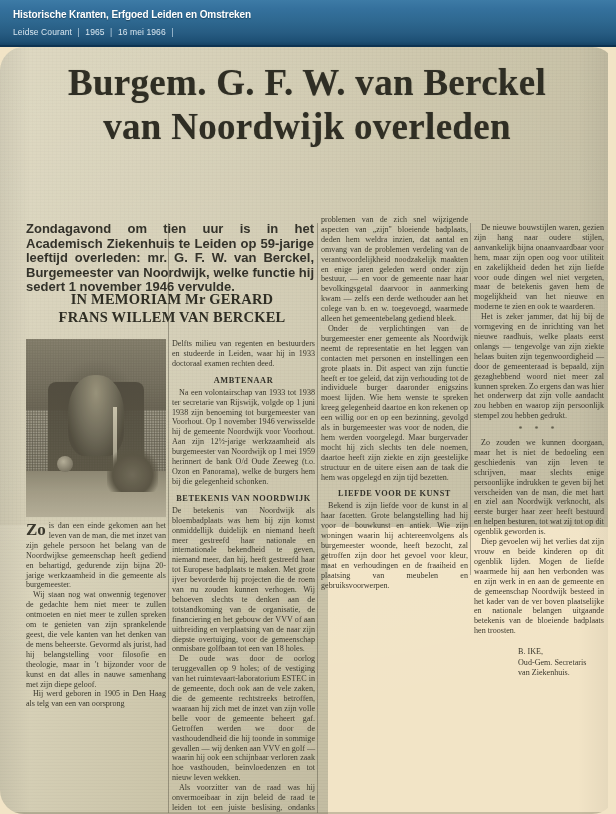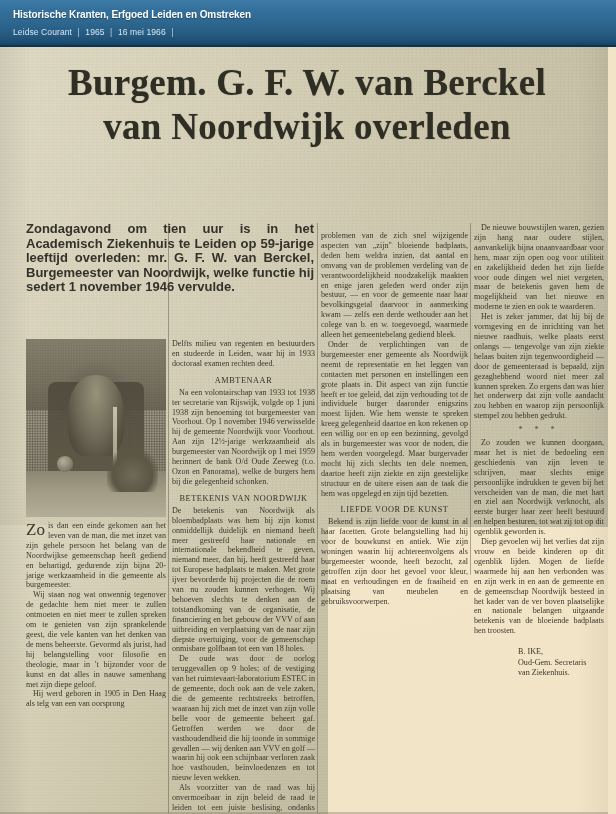--- a/index.html
+++ b/index.html
@@ -43,20 +43,21 @@
   }
   #breadcrumb span.crumb { }
   #breadcrumb span.sep { margin: 0 3px; color: #b9d0e0; }
 
   
   #scan {
     position: relative;
     width: 616px; height: 767px;
     background: #f2e4c6;
     overflow: hidden;
+    border-radius: 24px;
   }
   
   #paper {
     position: absolute;
     left: 0; top: 0;
     width: 608px; height: 480px;
     background:
       linear-gradient(115deg, rgba(255,255,255,.20) 0%, rgba(0,0,0,.05) 55%, rgba(0,0,0,.10) 100%),
       repeating-linear-gradient(0deg, rgba(0,0,0,.018) 0px, rgba(0,0,0,.018) 1px, rgba(0,0,0,0) 1px, rgba(0,0,0,0) 3px),
       repeating-linear-gradient(90deg, rgba(0,0,0,.015) 0px, rgba(0,0,0,.015) 1px, rgba(0,0,0,0) 1px, rgba(0,0,0,0) 4px),
@@ -196,21 +197,21 @@
     text-align: justify;
     color: #3a382d;
     -webkit-hyphens: auto; hyphens: auto;
   }
   .col p { margin: 0 0 0 0; text-indent: 7px; }
   .col p.noind { text-indent: 0; }
   .col h4 {
     margin: 6px 0 2px 0;
     font-size: 8.3px;
     line-height: 11px;
-    font-weight: normal;
+    font-weight: bold;
     letter-spacing: .55px;
     text-align: center;
     text-indent: 0;
     color: #33322a;
   }
   .col .stars {
     text-align: center; text-indent: 0;
     letter-spacing: 5px; margin: 4px 0 3px 0;
     font-size: 8px; color: #4a4738;
   }
@@ -219,28 +220,28 @@
     text-indent: 0;
     padding-left: 44px;
     line-height: 10.5px;
   }
 
   
   #col1 { left: 26px; top: 474px; width: 140px; }
   #col1 .dropcap {
     float: left;
     font-family: "Liberation Serif", serif;
-    font-weight: normal;
+    font-weight: bold;
     font-size: 17px;
     line-height: 15px;
     padding: 1px 3px 0 0;
   }
 
   #col2 { left: 172px; top: 292px; width: 143px; }
-  #col3 { left: 321px; top: 184px; width: 147px; }
+  #col3 { left: 321px; top: 168px; width: 147px; }
   #col4 { left: 474px; top: 176px; width: 130px; }
 
   
   .vrule {
     position: absolute;
     width: 1px;
     background: rgba(60,58,45,.38);
   }
 
   
@@ -271,20 +272,24 @@
 
   <div class="content">
 
     <div id="headline">
       <span class="l1">Burgem. G. F. W. van Berckel</span>
       <span class="l2">van Noordwijk overleden</span>
     </div>
 
     <div id="lead">Zondagavond om tien uur is in het Academisch Ziekenhuis te Leiden op 59-jarige leeftijd overleden: mr. G. F. W. van Berckel, Burgemeester van Noordwijk, welke functie hij sedert 1 november 1946 vervulde.</div>
 
+    <div id="inmemoriam">
+      <div>IN MEMORIAM Mr GERARD</div>
+      <div>FRANS WILLEM VAN BERCKEL</div>
+    </div>
 
     <div id="photo">
       <div class="bg-panel"></div>
       <div class="chair"></div>
       <div class="figure"></div>
       <div class="desk"></div>
       <div class="candle"></div>
       <div class="mic"></div>
       <div class="flowers"></div>
     </div>

